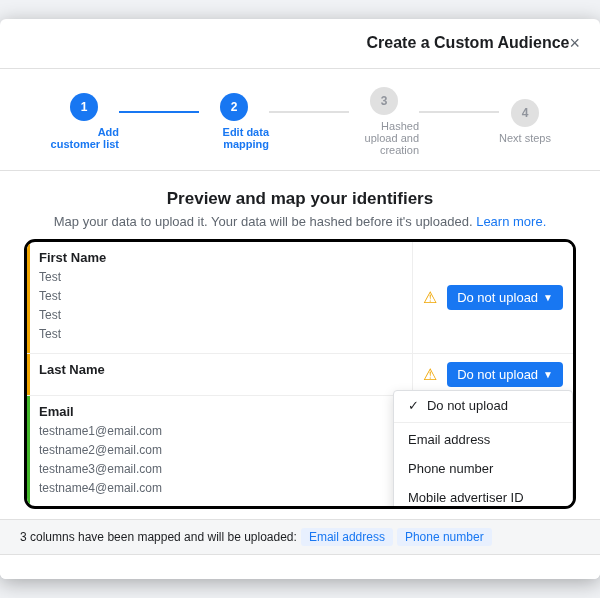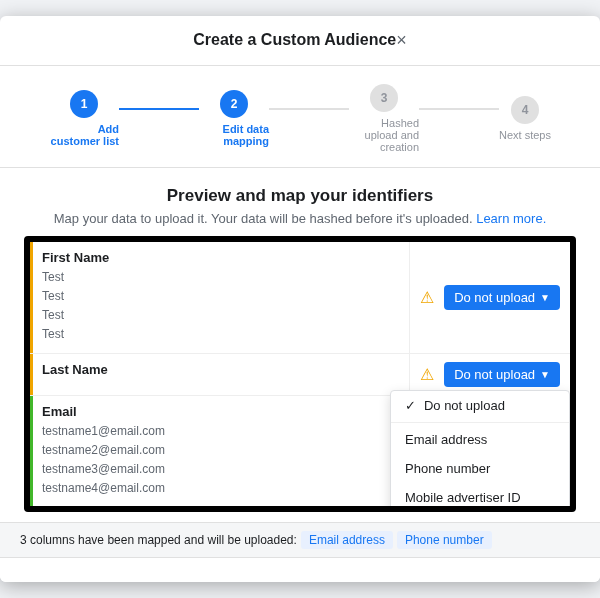--- a/index.html
+++ b/index.html
@@ -1,34 +1,34 @@
 <!DOCTYPE html>
 <html><head>
   <meta charset="utf-8">
   <style>
     * { box-sizing: border-box; margin: 0; padding: 0; }
     body { font-family: -apple-system, BlinkMacSystemFont, 'Segoe UI', Helvetica, Arial, sans-serif; font-size: 13px; background: #f0f2f5; display: flex; justify-content: center; align-items: center; min-height: 100vh; }
     .modal { width: 600px; background: #fff; border-radius: 6px; box-shadow: 0 4px 20px rgba(0,0,0,0.3); overflow: hidden; }
-    .modal-header { display: flex; justify-content: center; align-items: center; padding: 14px 20px; border-bottom: 1px solid #e0e0e0; }
+    .modal-header { display: flex; justify-content: flex-end; align-items: center; padding: 14px 20px; border-bottom: 1px solid #e0e0e0; }
     .modal-title { font-size: 16px; font-weight: 600; color: #1c1e21; }
     .close-btn { background: none; border: none; font-size: 18px; cursor: pointer; color: #606770; }
     .steps-bar { display: flex; align-items: center; justify-content: center; padding: 18px 30px 14px; background: #fff; border-bottom: 1px solid #e0e0e0; }
     .step { display: flex; flex-direction: column; align-items: center; position: relative; }
     .step-circle { width: 28px; height: 28px; border-radius: 50%; display: flex; align-items: center; justify-content: center; font-size: 12px; font-weight: 700; }
     .step-circle.active { background: #1877f2; color: #fff; }
     .step-circle.inactive { background: #e0e0e0; color: #90949c; }
     .step-label { font-size: 11px; color: #90949c; margin-top: 5px; text-align: right; max-width: 70px; }
     .step-label.active { color: #1877f2; font-weight: 600; }
     .step-connector { width: 80px; height: 2px; background: #e0e0e0; margin-bottom: 18px; }
     .step-connector.done { background: #1877f2; }
     .content { padding: 18px 24px 10px; }
     .preview-title { text-align: center; font-size: 17px; font-weight: 600; color: #1c1e21; margin-bottom: 5px; }
     .preview-subtitle { text-align: center; font-size: 13px; color: #606770; margin-bottom: 10px; }
     .learn-more { color: #1877f2; text-decoration: none; }
-    .table-wrapper { border: 6px solid #000000; border-radius: 4px; overflow: hidden; max-height: 320px; overflow-y: auto; position: relative; }
+    .table-wrapper { border: 3px solid #000000; border-radius: 11px; overflow: hidden; max-height: 320px; overflow-y: auto; position: relative; }
     .data-row { display: flex; align-items: stretch; border-bottom: 1px solid #eee; }
     .data-row:last-child { border-bottom: none; }
     .data-cell-left { flex: 1; padding: 8px 12px; border-right: 1px solid #eee; position: relative; }
     .data-cell-left.has-indicator-orange::before { content: ''; position: absolute; left: 0; top: 0; bottom: 0; width: 3px; background: #f0a500; }
     .data-cell-left.has-indicator-green::before { content: ''; position: absolute; left: 0; top: 0; bottom: 0; width: 3px; background: #42b72a; }
     .col-header { font-weight: 600; font-size: 13px; color: #1c1e21; margin-bottom: 3px; }
     .col-value { font-size: 12px; color: #606770; line-height: 1.6; }
     .data-cell-right { width: 160px; display: flex; align-items: center; justify-content: space-between; padding: 8px 10px; background: #fff; position: relative; }
     .warn-icon { color: #f0a500; font-size: 16px; }
     .check-icon { color: #42b72a; font-size: 16px; }

